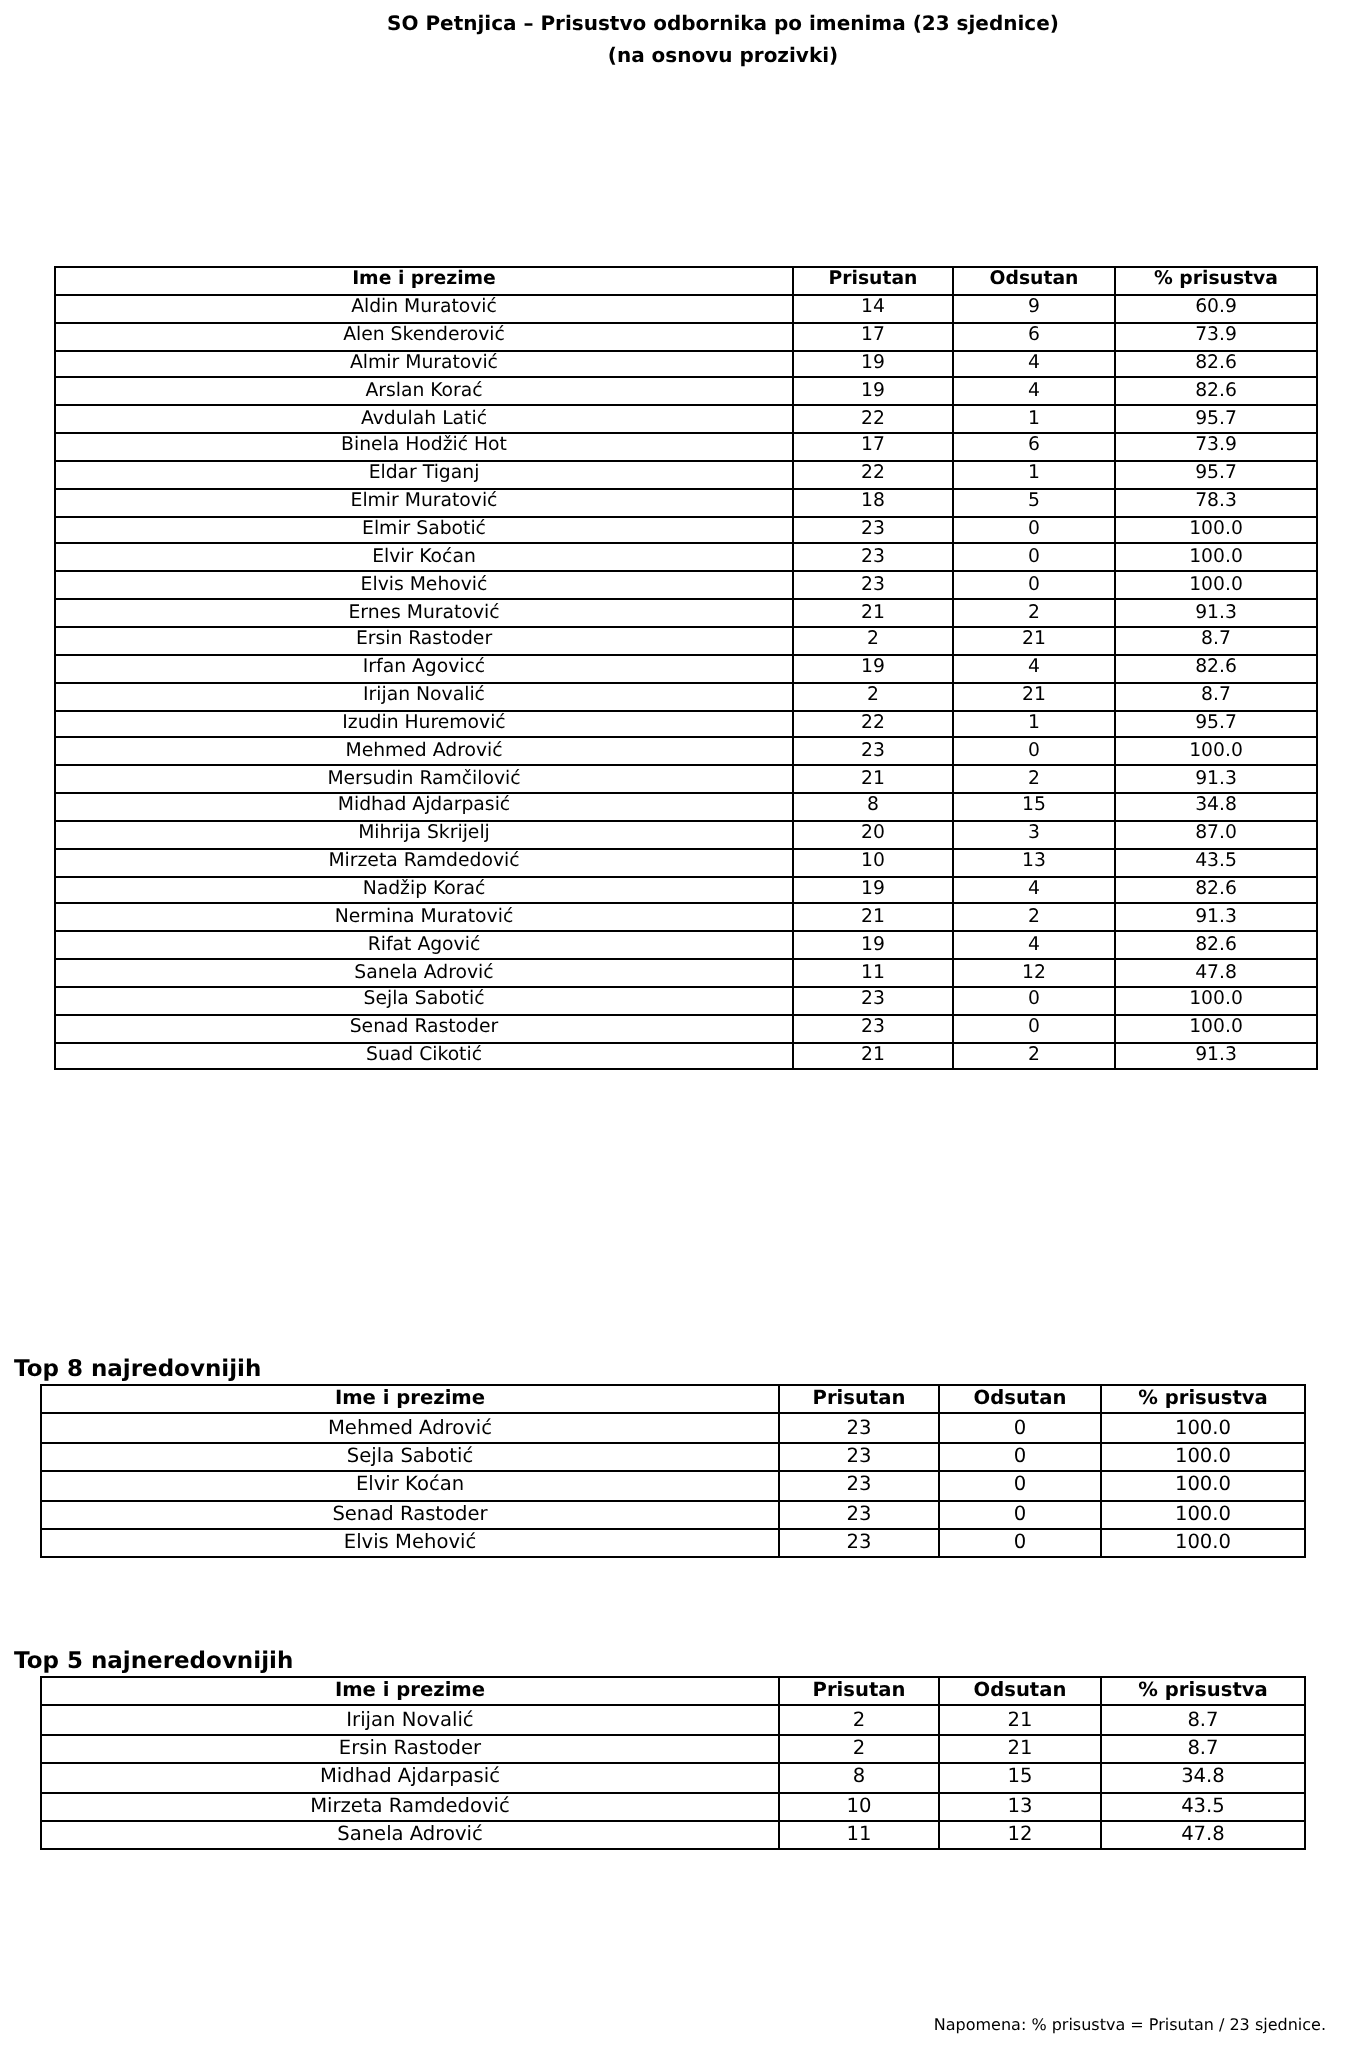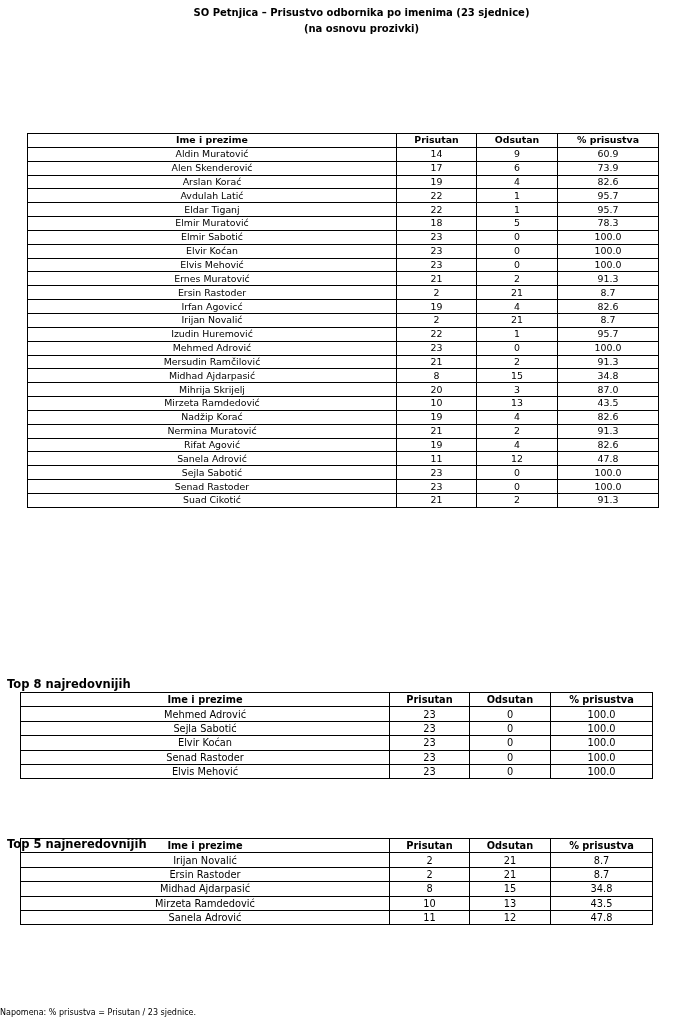--- a/index.html
+++ b/index.html
@@ -8,21 +8,21 @@
   table { position:absolute; border-collapse:collapse; table-layout:fixed;padding-left:36px; }
   td, th { border:1px solid #000; padding:0; text-align:center; white-space:nowrap; overflow:hidden; }
   #main-table { left:27px; top:133px; width:631px; }
   #main-table td, #main-table th { height:12.85px; font-size:9.4px; line-height:12px; }
   #main-table th { font-weight:bold; }
   .small-table td, .small-table th { height:13.4px; font-size:9.8px; line-height:13px; }
   .small-table th { font-weight:bold; }
   #top-table { left:20px; top:692px; width:632px; }
   #bottom-table { left:20px; top:838px; width:632px; }
   .section-title { position:absolute; left:7px; font-weight:bold; font-size:11.5px; }
-  .note { position:absolute; left:0; width:663px; top:1008px; text-align:left; font-size:8px; }
+  .note { position:absolute; left:0; width:663px; top:1008px; text-align:right; font-size:8px; }
 </style>
 </head>
 <body>
 
 <div class="title">
   <div>SO Petnjica – Prisustvo odbornika po imenima (23 sjednice)</div>
   <div>(na osnovu prozivki)</div>
 </div>
 
 <table id="main-table">
@@ -47,30 +47,42 @@
         <td>9</td>
         <td>60.9</td>
       </tr>
       <tr>
         <td>Alen Skenderović</td>
         <td>17</td>
         <td>6</td>
         <td>73.9</td>
       </tr>
       <tr>
+        <td>Almir Muratović</td>
+        <td>19</td>
+        <td>4</td>
+        <td>82.6</td>
+      </tr>
+      <tr>
         <td>Arslan Korać</td>
         <td>19</td>
         <td>4</td>
         <td>82.6</td>
       </tr>
       <tr>
         <td>Avdulah Latić</td>
         <td>22</td>
         <td>1</td>
         <td>95.7</td>
+      </tr>
+      <tr>
+        <td>Binela Hodžić Hot</td>
+        <td>17</td>
+        <td>6</td>
+        <td>73.9</td>
       </tr>
       <tr>
         <td>Eldar Tiganj</td>
         <td>22</td>
         <td>1</td>
         <td>95.7</td>
       </tr>
       <tr>
         <td>Elmir Muratović</td>
         <td>18</td>
@@ -243,21 +255,21 @@
       </tr>
       <tr>
         <td>Elvis Mehović</td>
         <td>23</td>
         <td>0</td>
         <td>100.0</td>
       </tr>
     </tbody>
 </table>
 
-<div class="section-title" style="top:823px;margin-top:14px;">Top 5 najneredovnijih</div>
+<div class="section-title" style="top:823px;">Top 5 najneredovnijih</div>
 <table id="bottom-table" class="small-table">
   <colgroup>
       <col style="width:369px">
       <col style="width:80px">
       <col style="width:81px">
       <col style="width:102px">
     </colgroup>
   <thead>
       <tr>
         <th>Ime i prezime</th>

